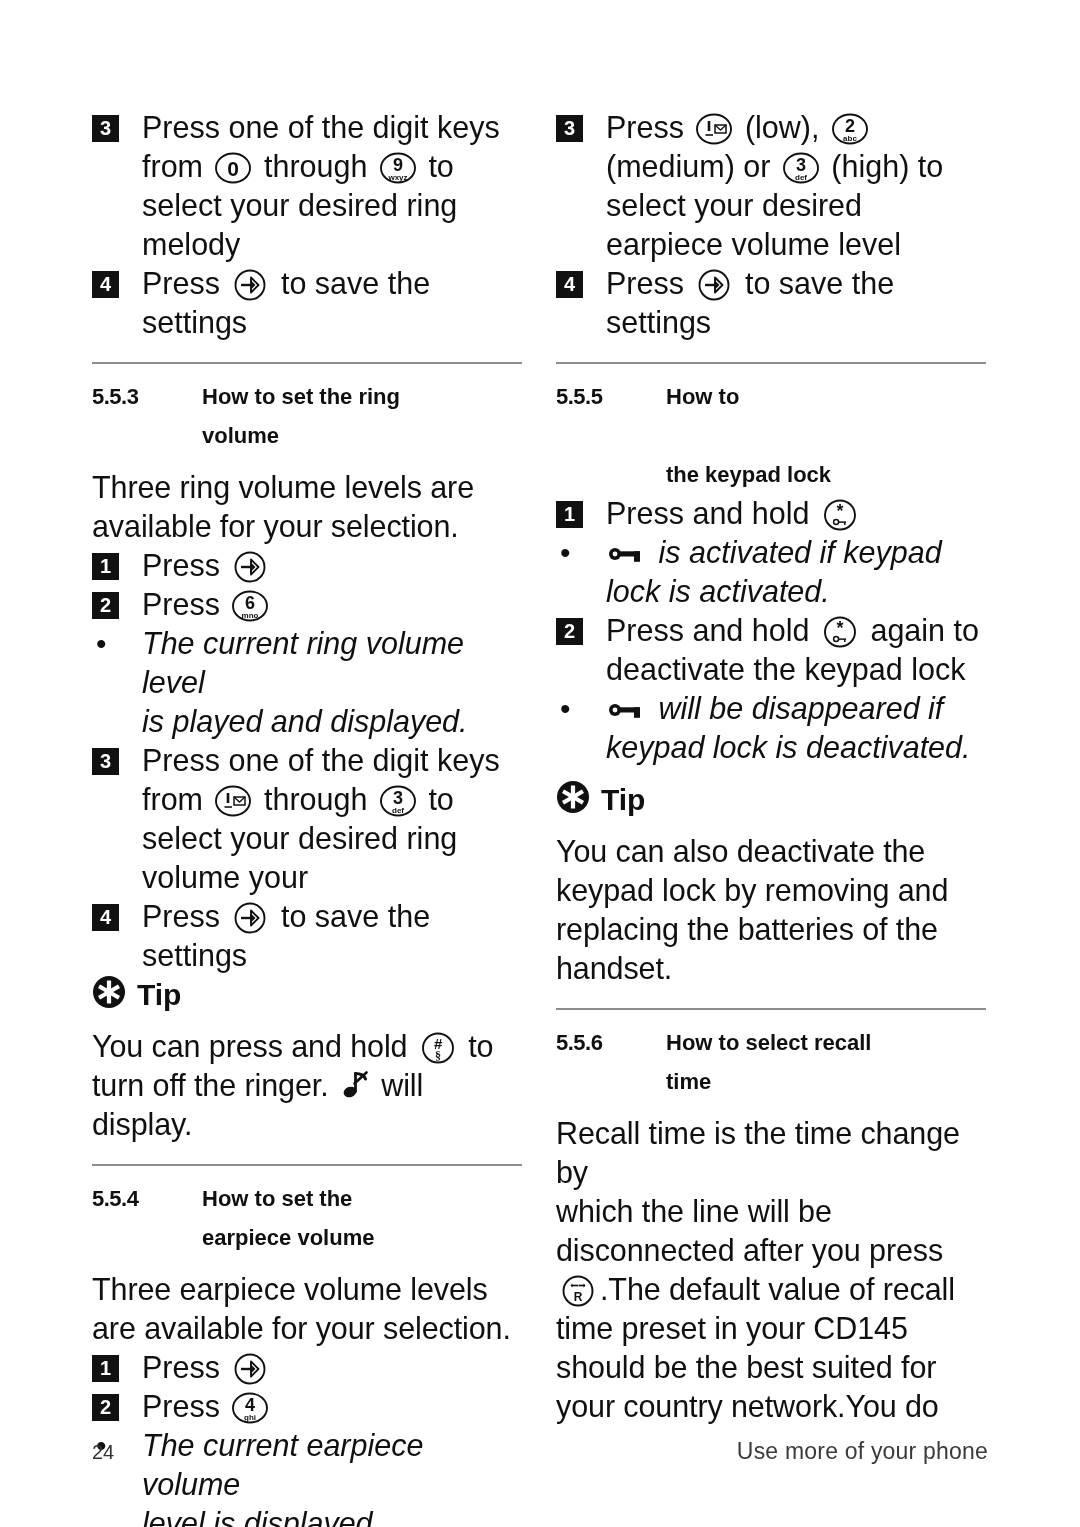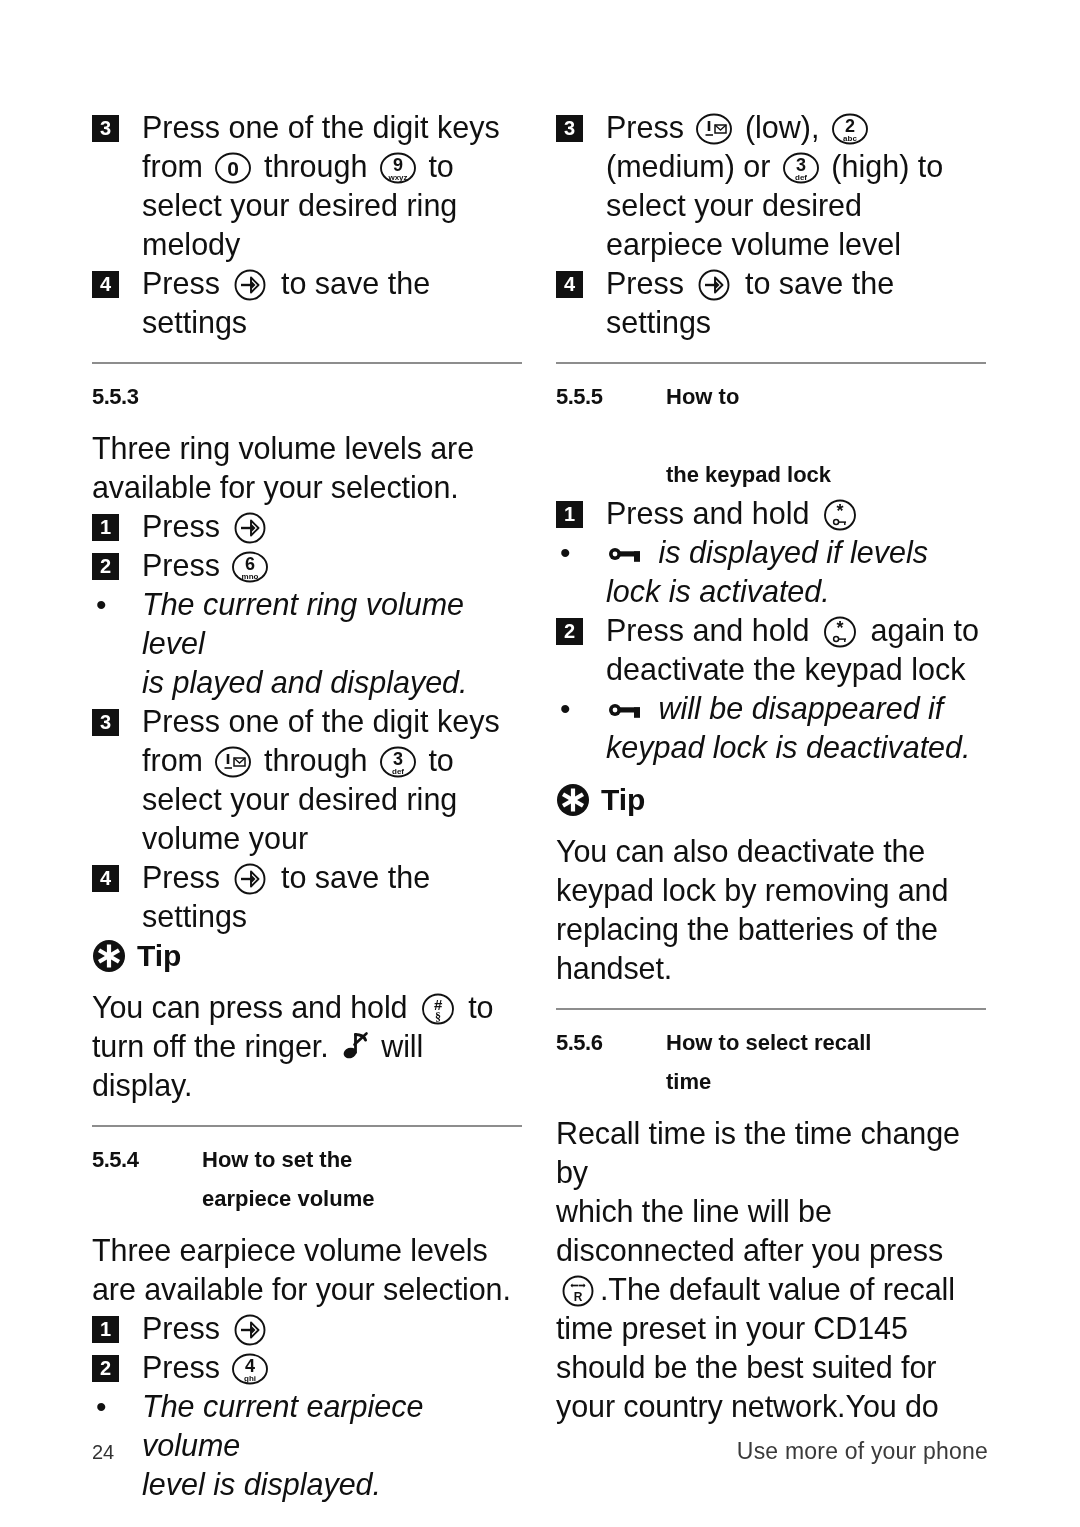--- a/index.html
+++ b/index.html
@@ -90,21 +90,20 @@
     flex: 1;
   }
   .rule {
     border: 0;
     border-top: 2px solid #8d8d8d;
     margin: 0;
     height: 0;
   }
   .tiphead {
     display: flex;
-    align-items: center;
     font-size: 30px;
     font-weight: bold;
     line-height: 39px;
     margin: 0;
   }
   .tiphead .tiplabel { margin-left: 11px; }
 
   .spacer-sm { height: 13px; }
   .spacer-md { height: 20px; }
 
@@ -198,20 +197,24 @@
       </span>
       <span>to save the settings</span>
     </div>
 
     <div class="spacer-md"></div>
     <hr class="rule">
     <div class="spacer-sm"></div>
 
     <div class="heading">
       <span class="num">5.5.3</span>
+      <span class="ttl">
+        <span>How to set the ring</span><br>
+        <span>volume</span>
+      </span>
     </div>
     <div class="spacer-sm"></div>
 
     <p class="para">
       <span>Three ring volume levels are</span><br>
       <span>available for your selection.</span>
     </p>
 
     <div class="step">
       <span class="stepnum">1</span>
@@ -456,21 +459,21 @@
     <div class="bullet">
       <span class="bulletdot">•</span>
       <span class="glyph">
         <svg width="40" height="22" viewBox="0 0 40 22">
           <circle cx="7" cy="9" r="6" fill="#111"></circle>
           <circle cx="7" cy="9" r="2.4" fill="#fff"></circle>
           <rect x="12" y="6.3" width="20" height="5.2" fill="#111"></rect>
           <rect x="26" y="6.3" width="6" height="10.5" fill="#111"></rect>
         </svg>
       </span>
-      <span>is displayed if levels</span><br>
+      <span>is activated if keypad</span><br>
       <span>lock is activated.</span>
     </div>
 
     <div class="step">
       <span class="stepnum">2</span>
       <span>Press and hold</span>
       <span class="keyicon">
         <svg width="40" height="36" viewBox="0 0 40 36">
           <ellipse cx="20" cy="18" rx="15" ry="14.5" fill="none" stroke="#111" stroke-width="1.9"></ellipse>
           <text x="20" y="20" text-anchor="middle" font-family="Liberation Sans, sans-serif" font-size="18" font-weight="bold" fill="#111">*</text>

